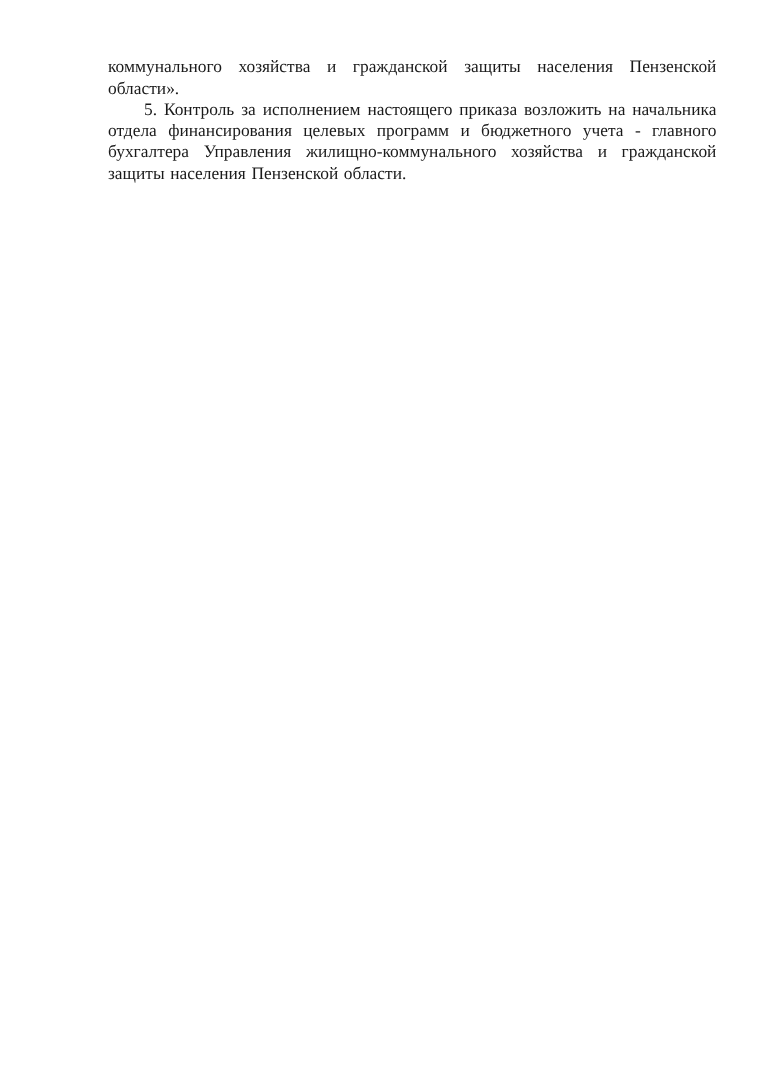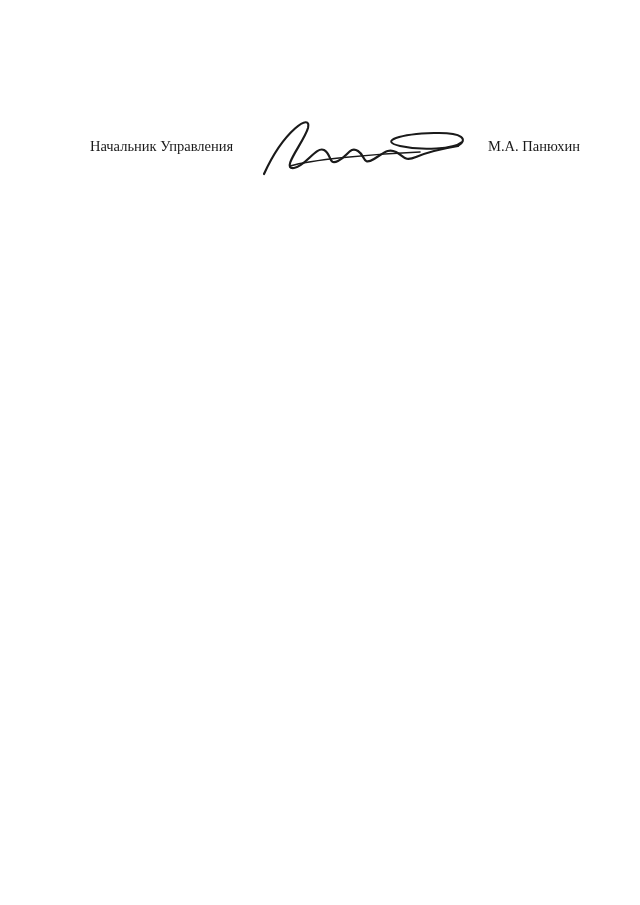--- a/index.html
+++ b/index.html
@@ -61,31 +61,19 @@
   .sig-scribble svg {
     width: 100%;
     height: 100%;
   }
 </style>
 </head>
 <body>
 
 <div class="page">
 
+  <p class="para">коммунального хозяйства и гражданской защиты населения Пензенской области».</p>
 
 
+  <p class="para indent">5. Контроль за исполнением настоящего приказа возложить на начальника отдела финансирования целевых программ и бюджетного учета - главного бухгалтера Управления жилищно-коммунального хозяйства и гражданской защиты населения Пензенской области.</p>
 
-  <div class="signature-block">
-
-    <span class="sig-role">Начальник Управления</span>
-
-    <span class="sig-scribble">
-      <svg viewBox="0 0 225 78" fill="none" xmlns="http://www.w3.org/2000/svg">
-        <path d="M14,66 C34,22 62,4 58,20 C54,34 30,62 44,60 C56,58 66,38 74,42 C82,46 78,58 88,53 C98,48 100,38 108,43 C116,48 112,58 124,51 C134,45 138,40 146,44 C154,48 154,54 166,49 C180,43 196,40 208,38" stroke="#1a1a1a" stroke-width="2.2" stroke-linecap="round" stroke-linejoin="round"></path>
-        <path d="M208,38 C218,32 214,24 184,25 C150,26 128,33 150,38 C172,43 204,41 212,34" stroke="#1a1a1a" stroke-width="2" stroke-linecap="round" stroke-linejoin="round"></path>
-        <path d="M40,58 C60,52 120,46 170,44" stroke="#1a1a1a" stroke-width="1.6" stroke-linecap="round"></path>
-      </svg>
-    </span>
-
-    <span class="sig-name">М.А. Панюхин</span>
-  </div>
 
 </div>
 
 </body></html>

